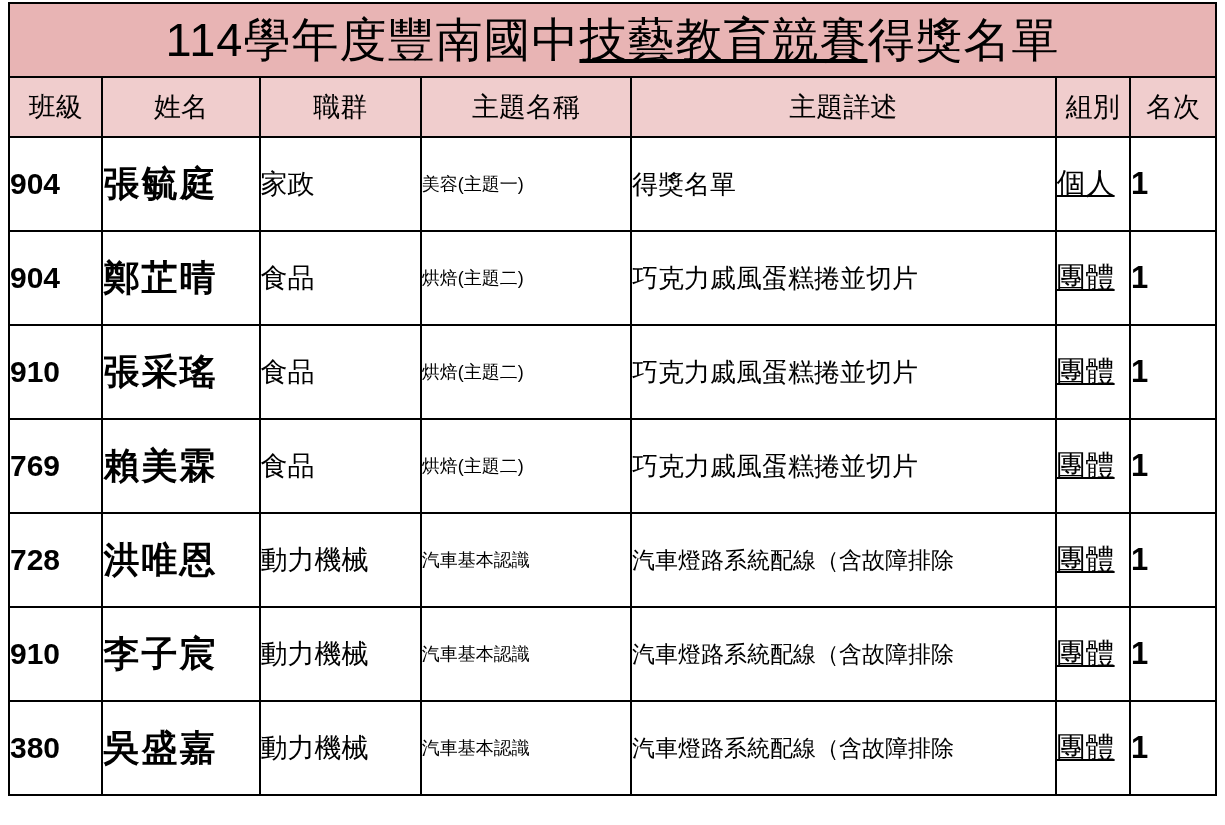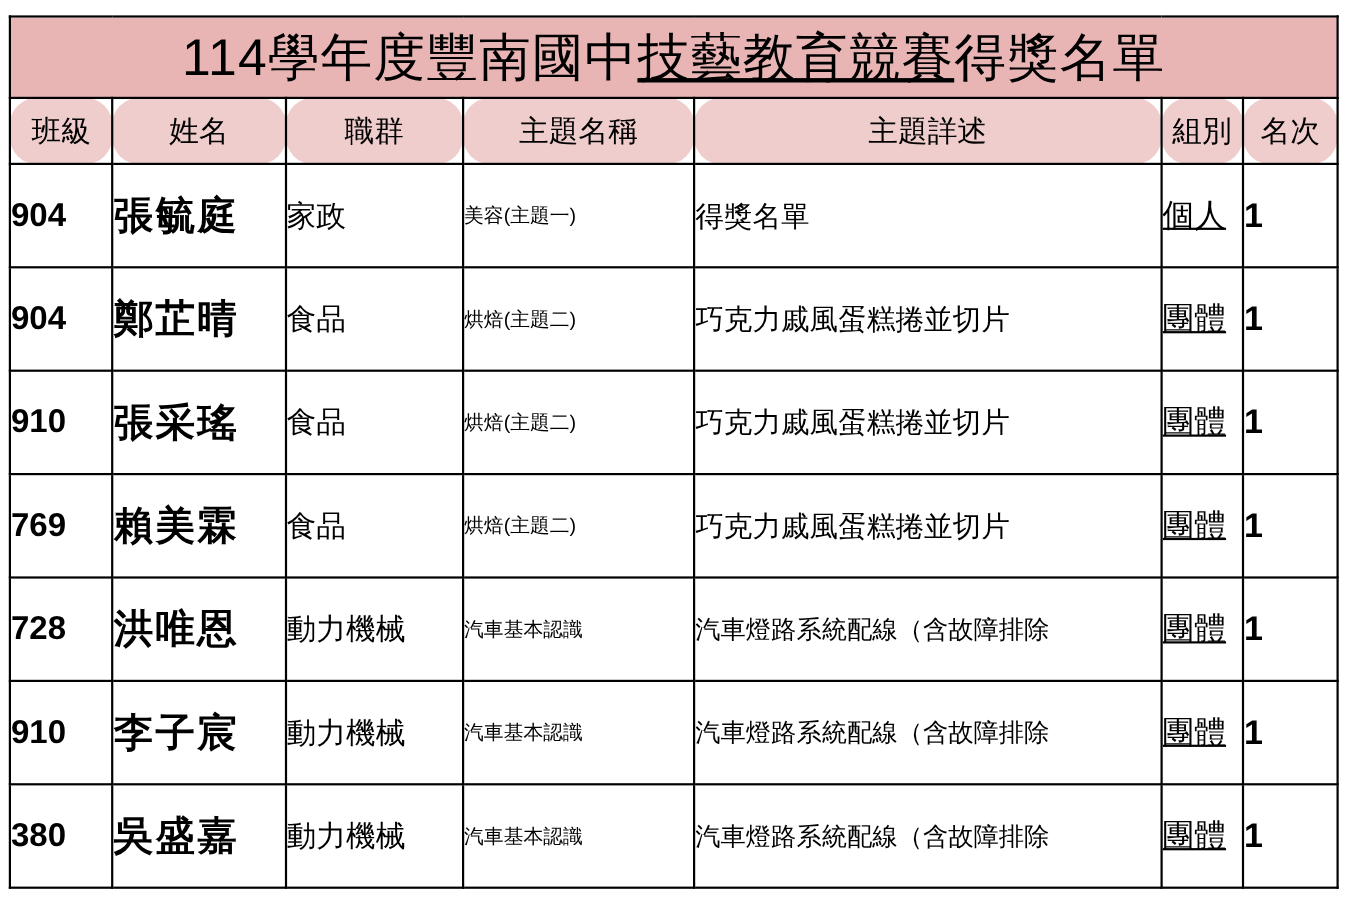--- a/index.html
+++ b/index.html
@@ -10,21 +10,21 @@
   body {
     width: 1225px;
     height: 825px;
     font-family: "Liberation Sans", sans-serif;
     overflow: hidden;
   }
   .sheet {
     width: 1078px;
     height: 825px;
     box-sizing: border-box;
-    padding: 14px 8px 0 8px;
+    padding: 2px 8px 0 8px;
   }
   table.award-table {
     border-collapse: collapse;
     table-layout: fixed;
     width: 1209px;
   }
   table.award-table td,
   table.award-table th {
     border: 2px solid #000000;
     padding: 0;
@@ -47,21 +47,20 @@
   }
   
   .hdr {
     background: #f0cdcd;
     height: 58px;
     text-align: center;
     vertical-align: middle;
     font-size: 27px;
     font-weight: normal;
     color: #000;
-    border-radius: 24px;
   }
   
   tbody tr {
     height: 94px;
   }
   tbody td {
     text-align: left;
     vertical-align: middle;
     color: #000;
     background: #ffffff;

